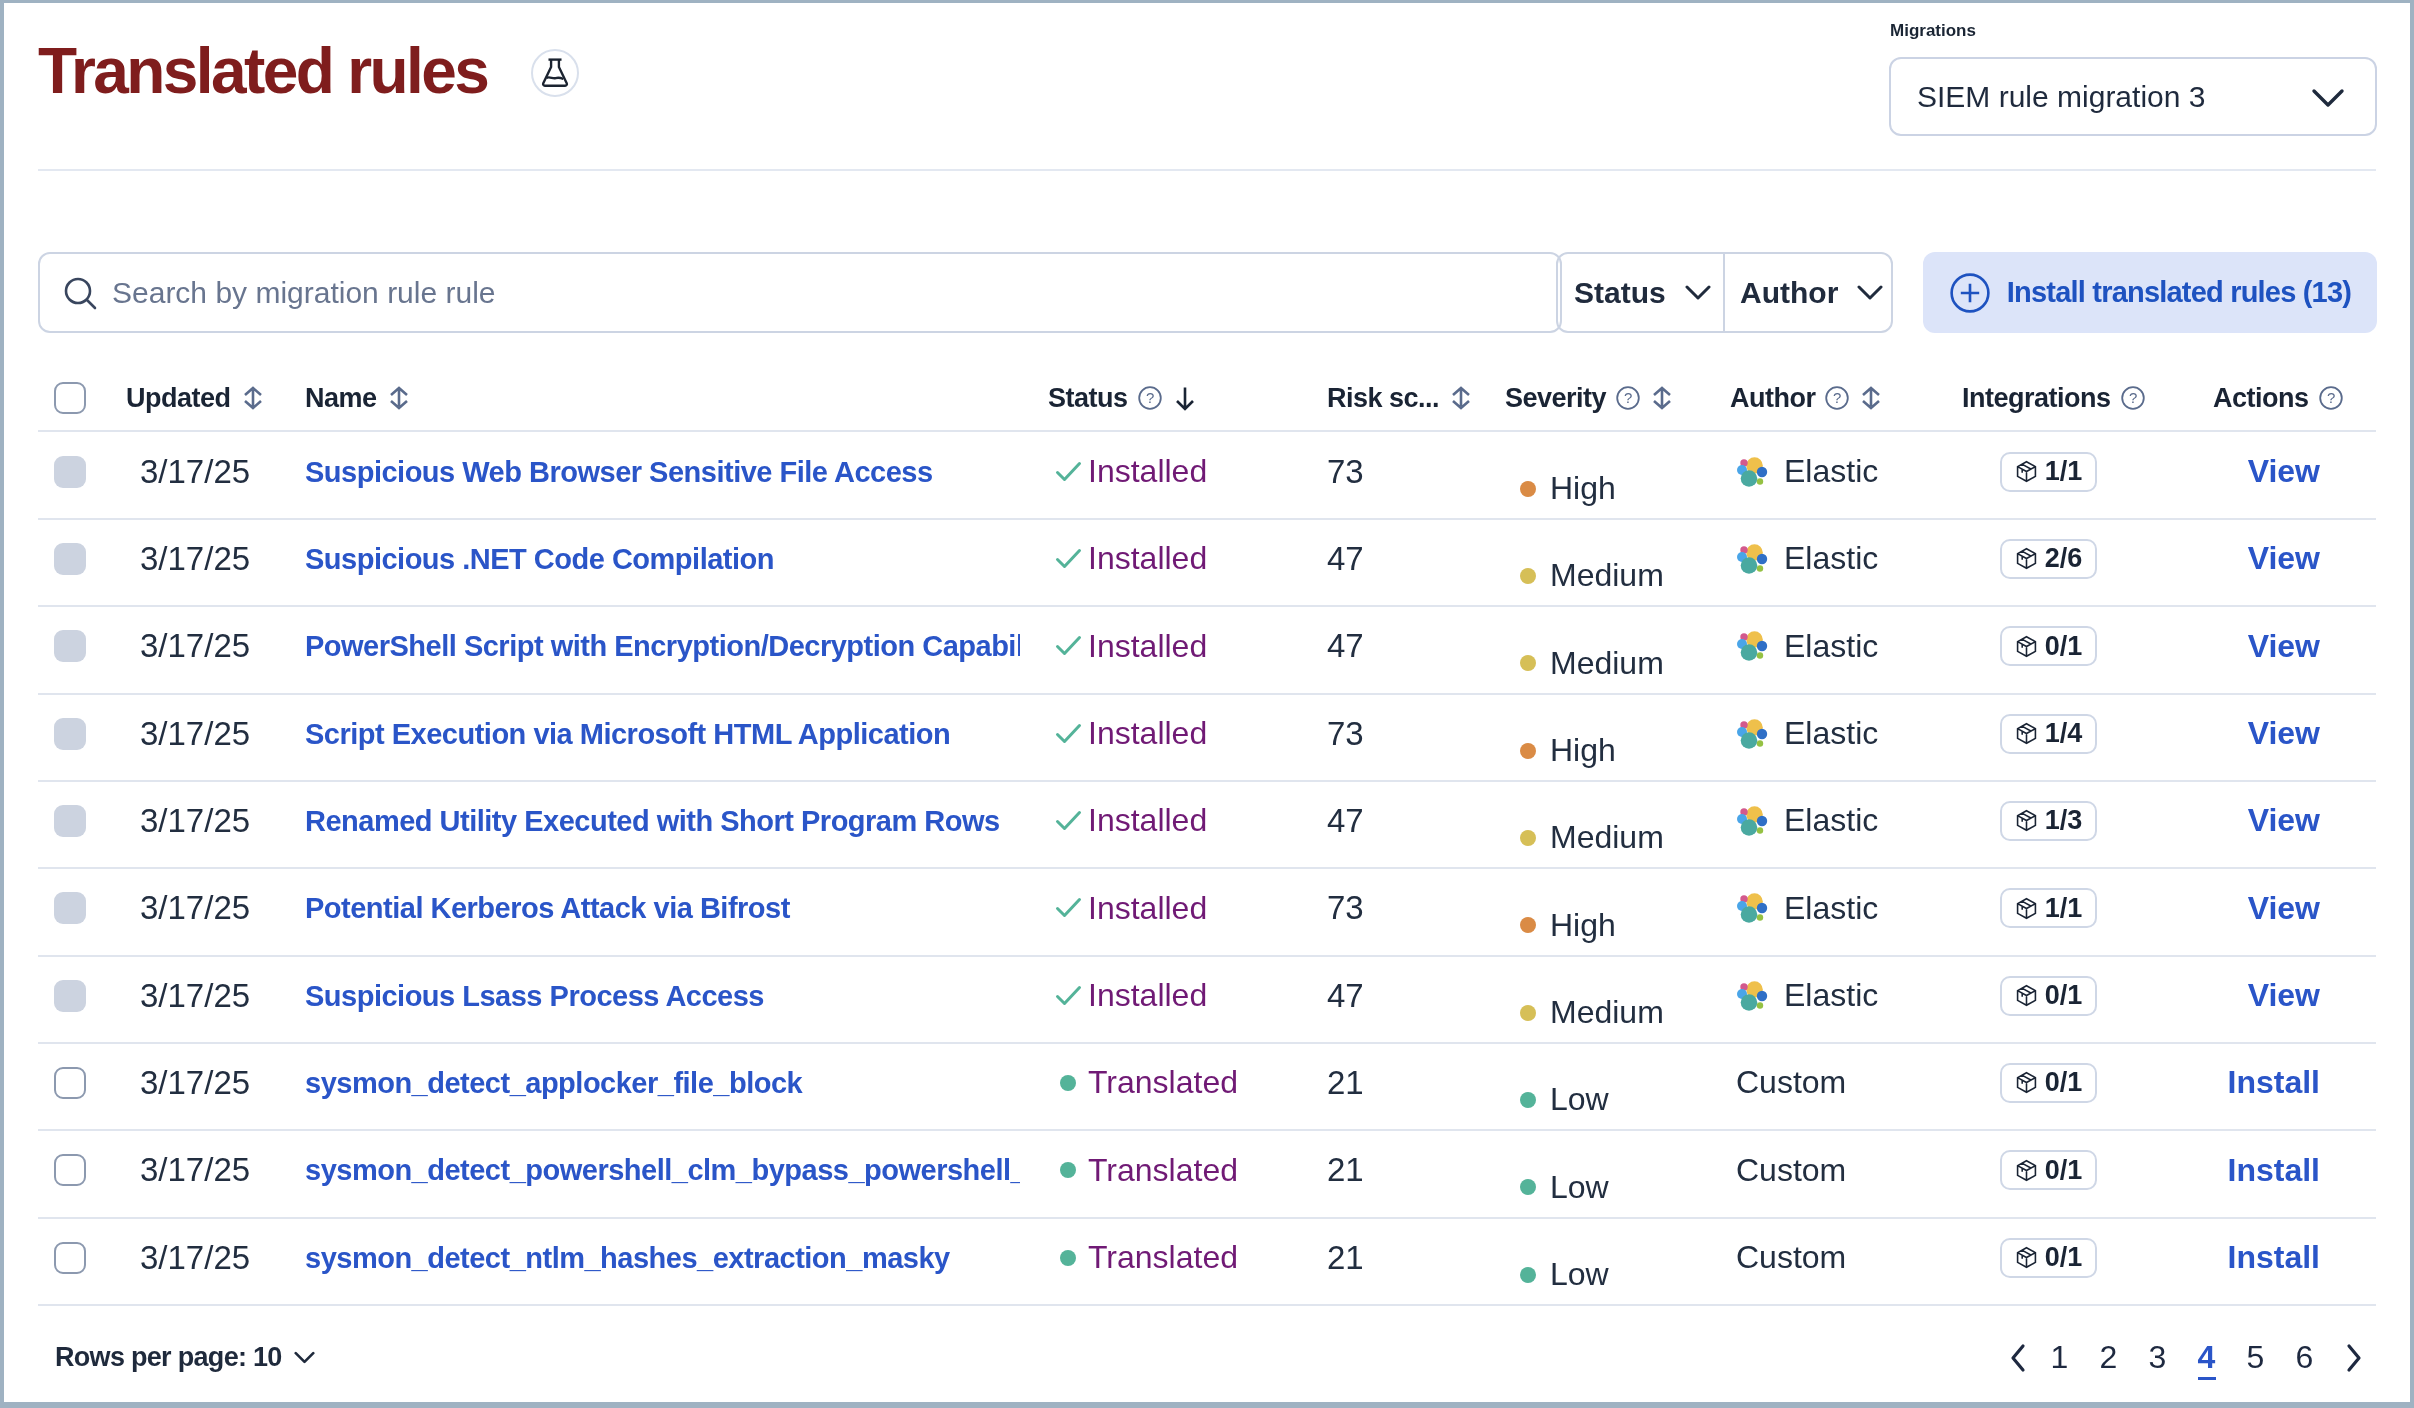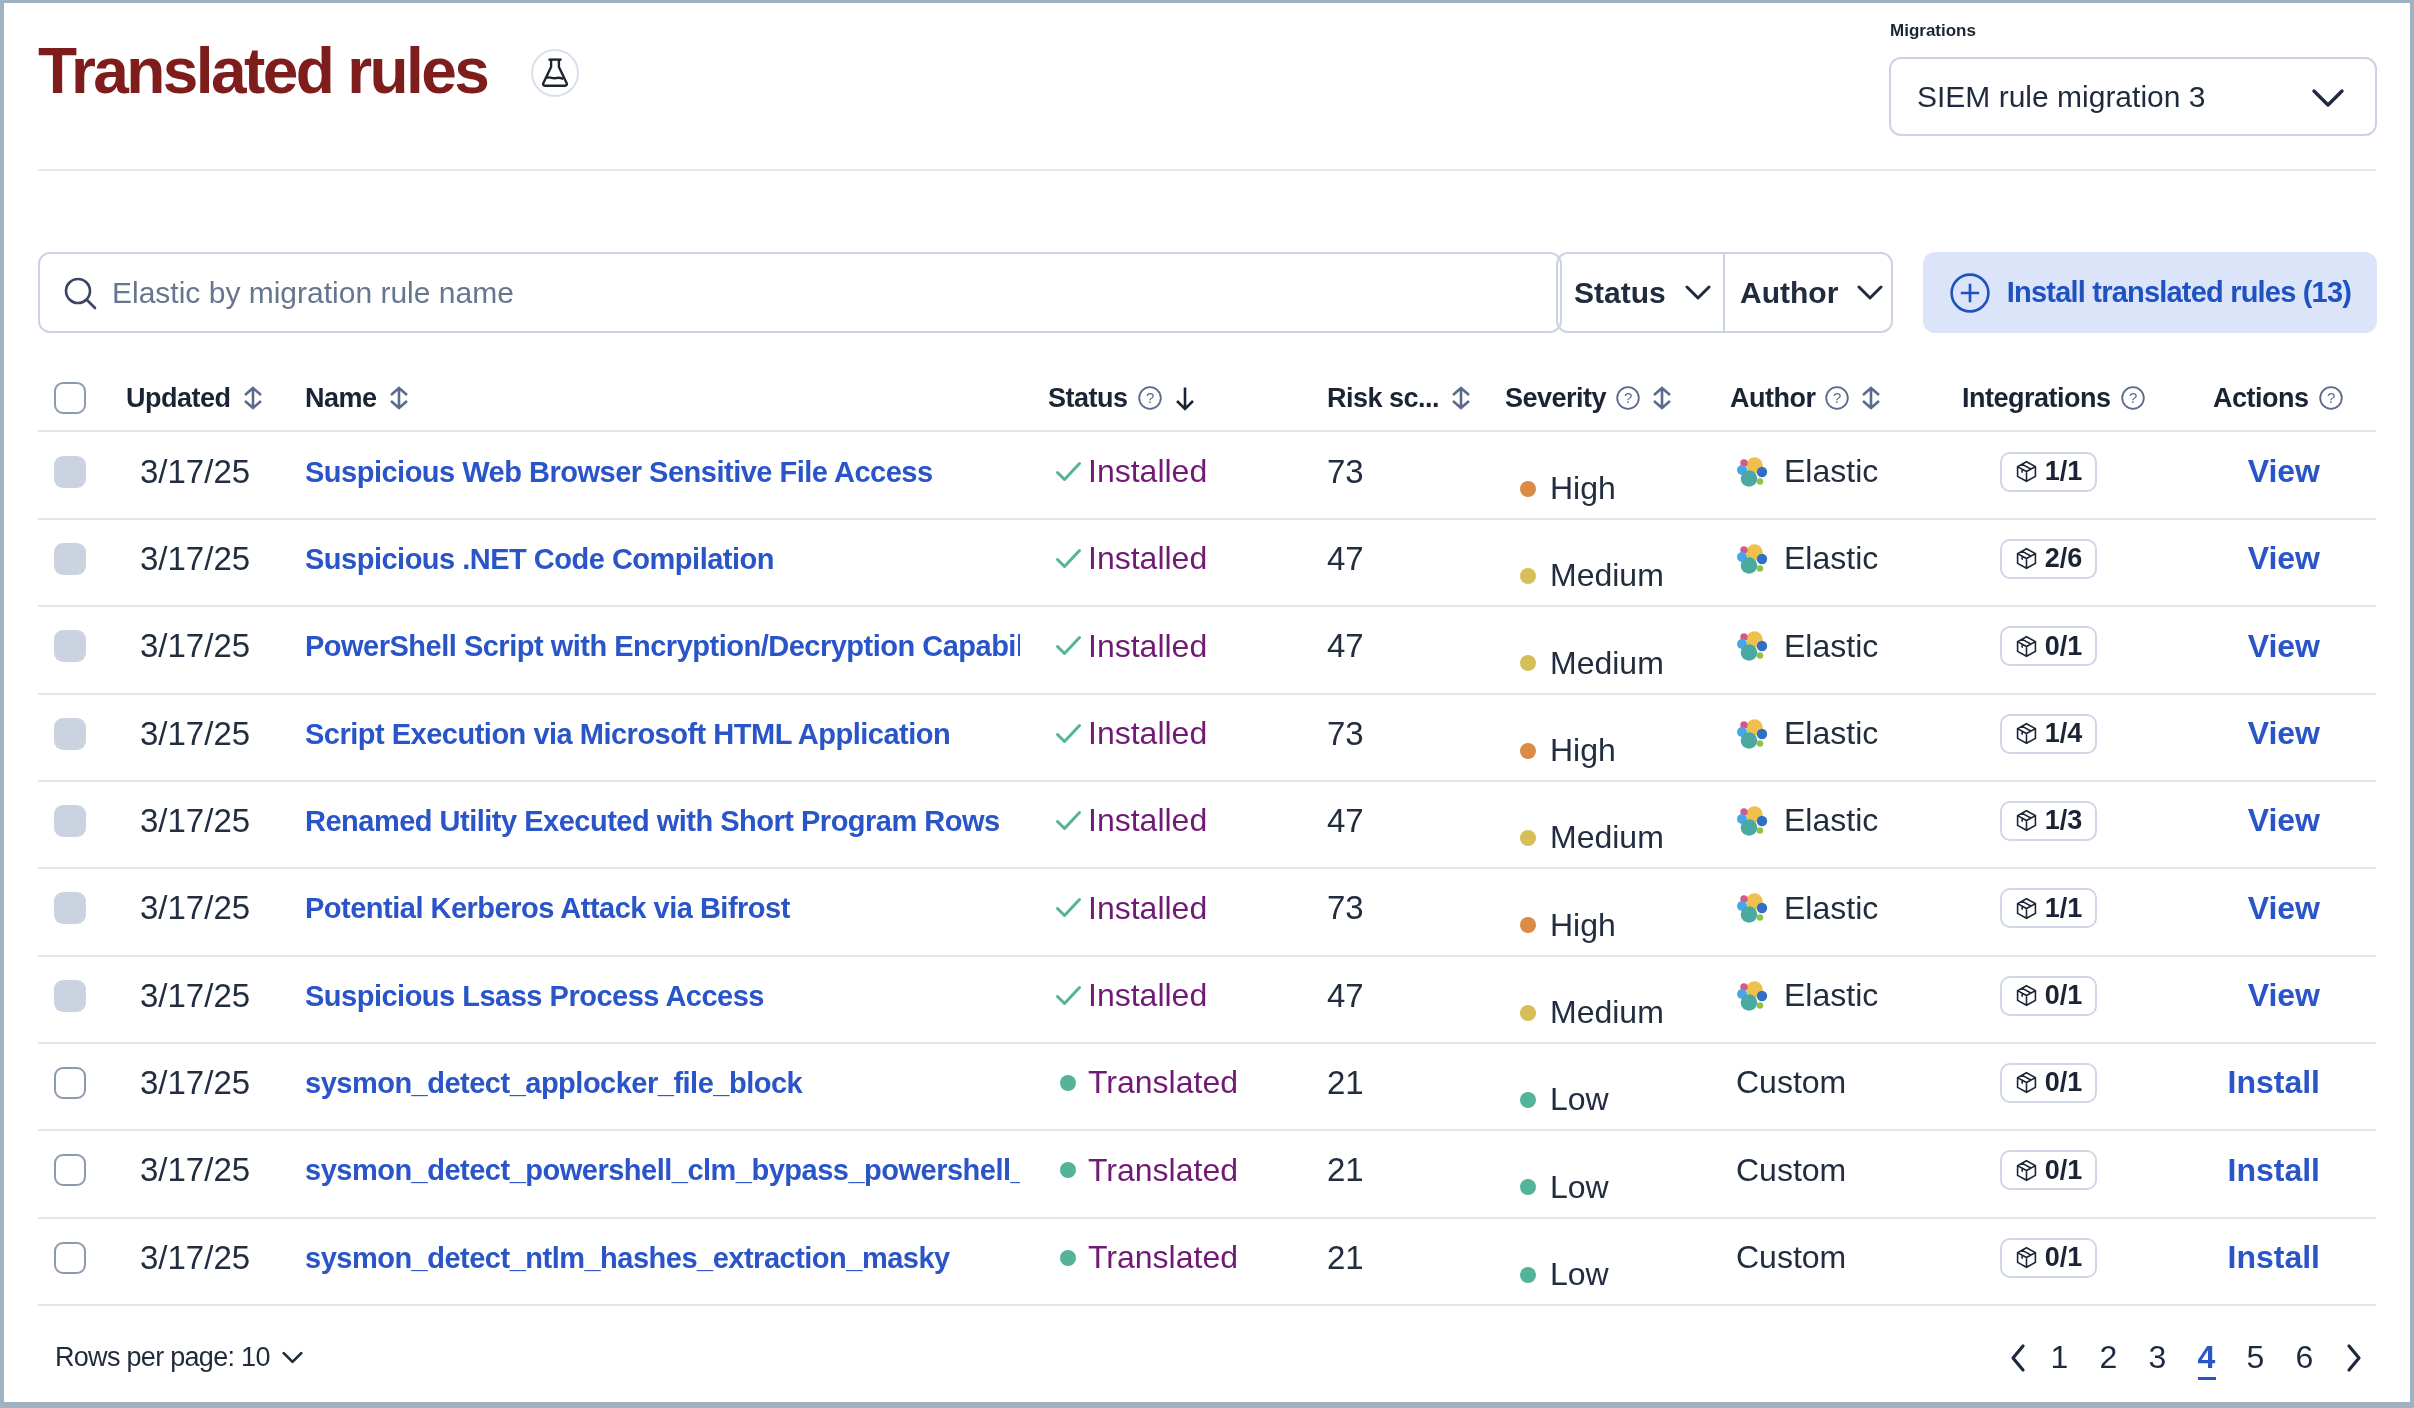--- a/index.html
+++ b/index.html
@@ -52,21 +52,21 @@
   .c-risk { left:1327px; }
   .c-sev  { left:1520px;margin-top:17px; }
   .c-auth { left:1736px; }
   .c-int  { left:2000px; }
   .c-act  { left:2100px; width:220px; justify-content:flex-end; }
 
   .qicon { margin-left:10px; }
   .sorticon { margin-left:11px; }
 
   
-  .rpp { left:55px; top:1330px; height:55px; display:flex; align-items:center; gap:12px; font-size:27px; font-weight:400; color:#1f2a3c; letter-spacing:-0.7px; }
+  .rpp { left:55px; top:1330px; height:55px; display:flex; align-items:center; gap:12px; font-size:27px; font-weight:700; color:#1f2a3c; letter-spacing:-0.7px; }
   .pag { top:1330px; height:55px; display:flex; align-items:center; font-size:32px; color:#1e2940; }
   .pag .n { width:49px; text-align:center; }
   .pag .cur { color:#2a55c8; font-weight:700; position:relative; }
   .pag .cur:after { content:""; position:absolute; left:50%; margin-left:-9px; bottom:-4px; width:18px; height:3px; background:#2a55c8; }
 </style>
 </head>
 <body>
 <div class="page"></div>
 
 <div class="abs title">Translated rules</div>
@@ -84,21 +84,21 @@
       <path d="M3 4 L17 18 L31 4"></path>
     </svg>
 </div>
 <div class="abs hdivider"></div>
 
 <div class="abs search">
   <svg width="38" height="38" viewBox="0 0 38 38" fill="none" stroke="#39465e" stroke-width="2.6">
     <circle cx="16" cy="15" r="12"></circle>
       <path d="M25 24 L33 32" stroke-linecap="round"></path>
   </svg>
-  <div class="ph">Elastic by migration rule name</div>
+  <div class="ph">Search by migration rule rule</div>
 </div>
 <div class="abs filtergroup">
   <div class="fitem" style="left:16px;">Status
     <svg width="26" height="17" viewBox="0 0 26 17" fill="none" stroke="#202b3d" stroke-width="3" stroke-linecap="round" stroke-linejoin="round">
         <path d="M2 3 L13 14 L24 3"></path>
       </svg>
   </div>
   <div class="sep"></div>
   <div class="fitem" style="left:182px;">Author
     <svg width="26" height="17" viewBox="0 0 26 17" fill="none" stroke="#202b3d" stroke-width="3" stroke-linecap="round" stroke-linejoin="round">

